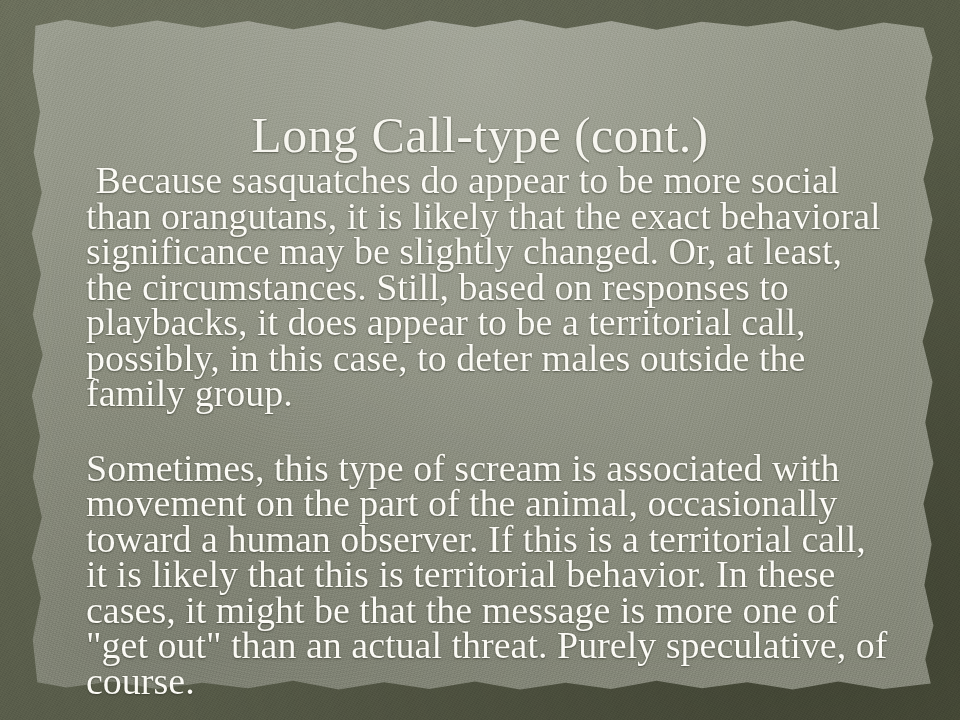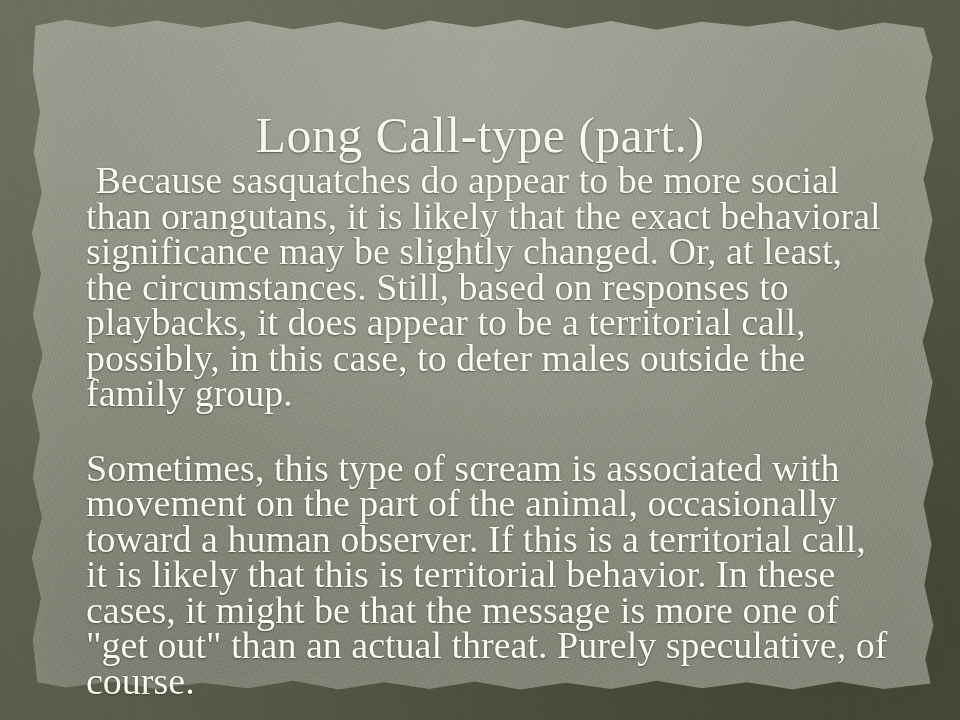--- a/index.html
+++ b/index.html
@@ -135,21 +135,21 @@
 <body>
 
 <div id="slide">
 
   <div id="paper">
     <div id="paper-texture"></div>
   </div>
 
   <div id="content">
 
-    <h1 id="slide-title">Long Call-type (part.)</h1>
+    <h1 id="slide-title">Long Call-type (cont.)</h1>
 
     <div id="body-block">
       <p class="para"> Because sasquatches do appear to be more social than orangutans, it is likely that the exact behavioral significance may be slightly changed. Or, at least, the circumstances. Still, based on responses to playbacks, it does appear to be a territorial call, possibly, in this case, to deter males outside the family group.</p>
       <p class="para">Sometimes, this type of scream is associated with movement on the part of the animal, occasionally toward a human observer. If this is a territorial call, it is likely that this is territorial behavior. In these cases, it might be that the message is more one of "get out" than an actual threat. Purely speculative, of course.</p>
     </div>
 
   </div>
 </div>
 
 </body></html>

